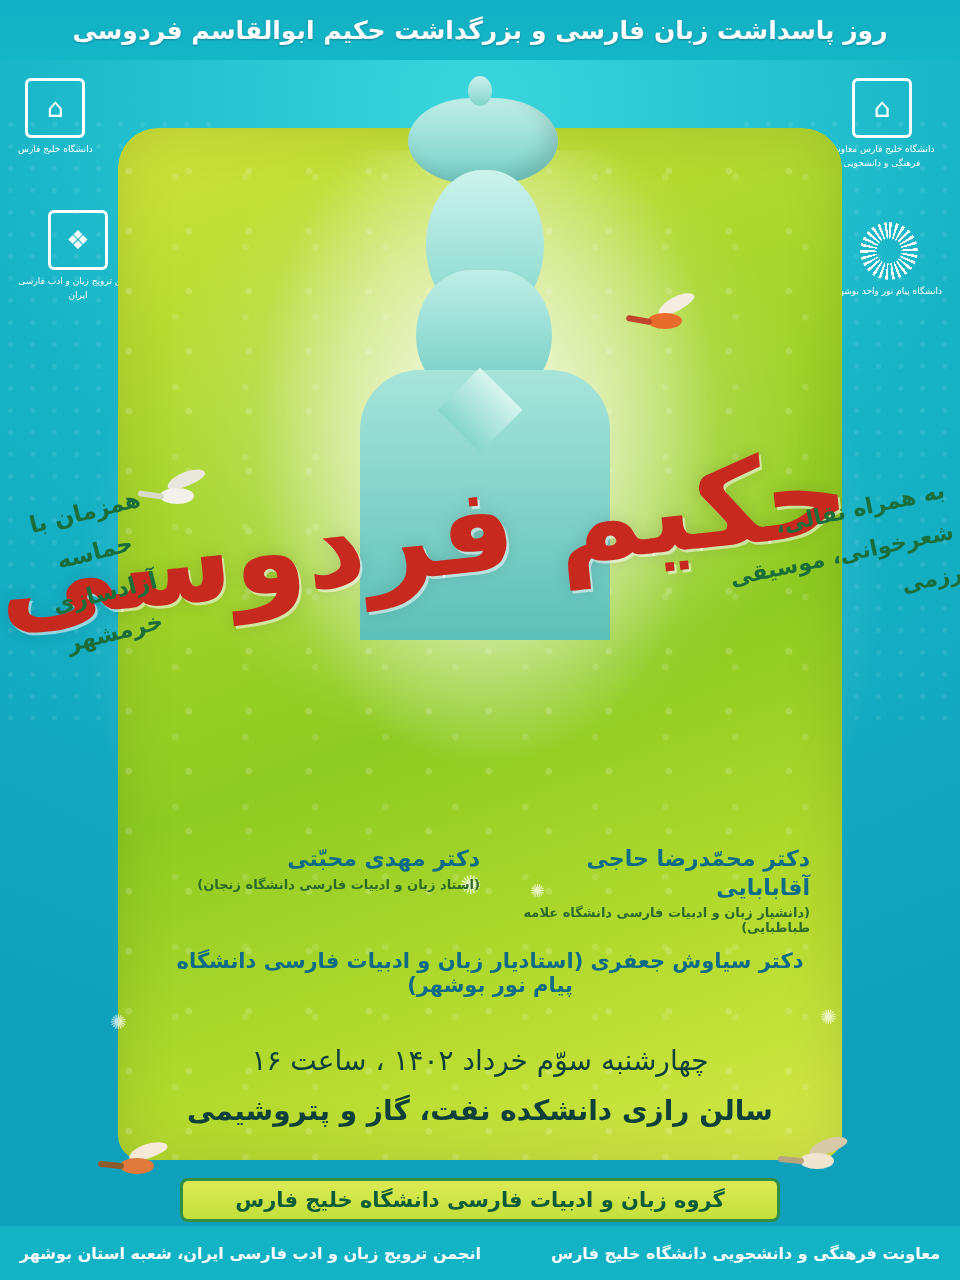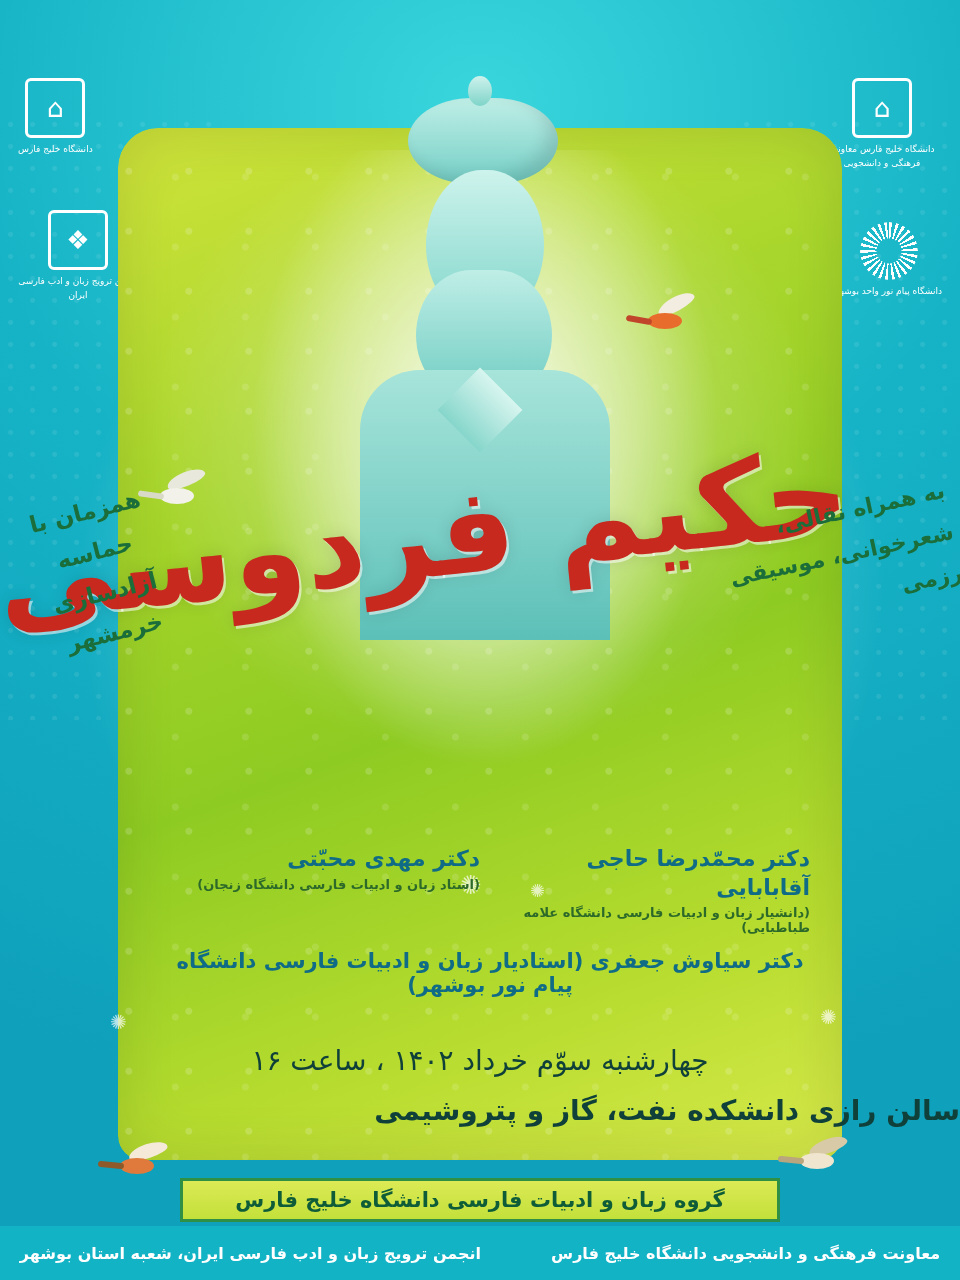--- a/index.html
+++ b/index.html
@@ -137,28 +137,28 @@
   .spk .nm{color:#0f6b86;font-weight:bold;font-size:22px;line-height:1.3;}
   .spk .af{color:#2d6a2a;font-size:13px;font-weight:bold;margin-top:3px;}
   .spk-single{color:#0f6b86;font-weight:bold;font-size:21px;margin-top:14px;text-align:center;}
 
   
   .datetime{
     position:absolute;left:0;right:0;top:1040px;text-align:center;direction:rtl;
     color:#10403a;font-weight:normal;font-size:28px;line-height:1.5;
   }
   .venue{
-    position:absolute;left:0;right:0;top:1090px;direction:rtl;
+    position:absolute;left:0;right:0;top:1090px;text-align:center;direction:rtl;
     color:#10403a;font-weight:bold;font-size:28px;line-height:1.5;
   }
 
   
   .pill{
     position:absolute;left:180px;right:180px;top:1178px;height:38px;
-    border:3px solid #2f8f45;border-radius:0;
+    border:3px solid #2f8f45;border-radius:8px;
     background:linear-gradient(180deg,#dcea55,#c3e03a);
     display:flex;align-items:center;justify-content:center;
     color:#0e5d38;font-weight:bold;font-size:21px;direction:rtl;
   }
 
   
   .footer{
     position:absolute;left:0;right:0;bottom:0;height:54px;
     background:#13b3c6;display:flex;align-items:center;justify-content:center;gap:70px;
     color:#ffffff;font-weight:bold;font-size:16px;direction:rtl;
@@ -191,20 +191,23 @@
   .flower{position:absolute;color:#ffffff;opacity:.7;font-size:26px;}
 </style>
 </head>
 <body>
 
 <div id="poster">
 
   <div class="patt left"></div>
   <div class="patt right"></div>
 
+  <div class="topbar">
+    <div class="title">روز پاسداشت زبان فارسی و بزرگداشت حکیم ابوالقاسم فردوسی</div>
+  </div>
 
   <div class="logo" id="logo-tl">
     <div class="mark">⌂</div>
     <div class="cap">دانشگاه خلیج فارس</div>
   </div>
 
   <div class="logo" id="logo-ml">
     <div class="mark">❖</div>
     <div class="cap">انجمن ترویج زبان و ادب فارسی ایران</div>
   </div>

